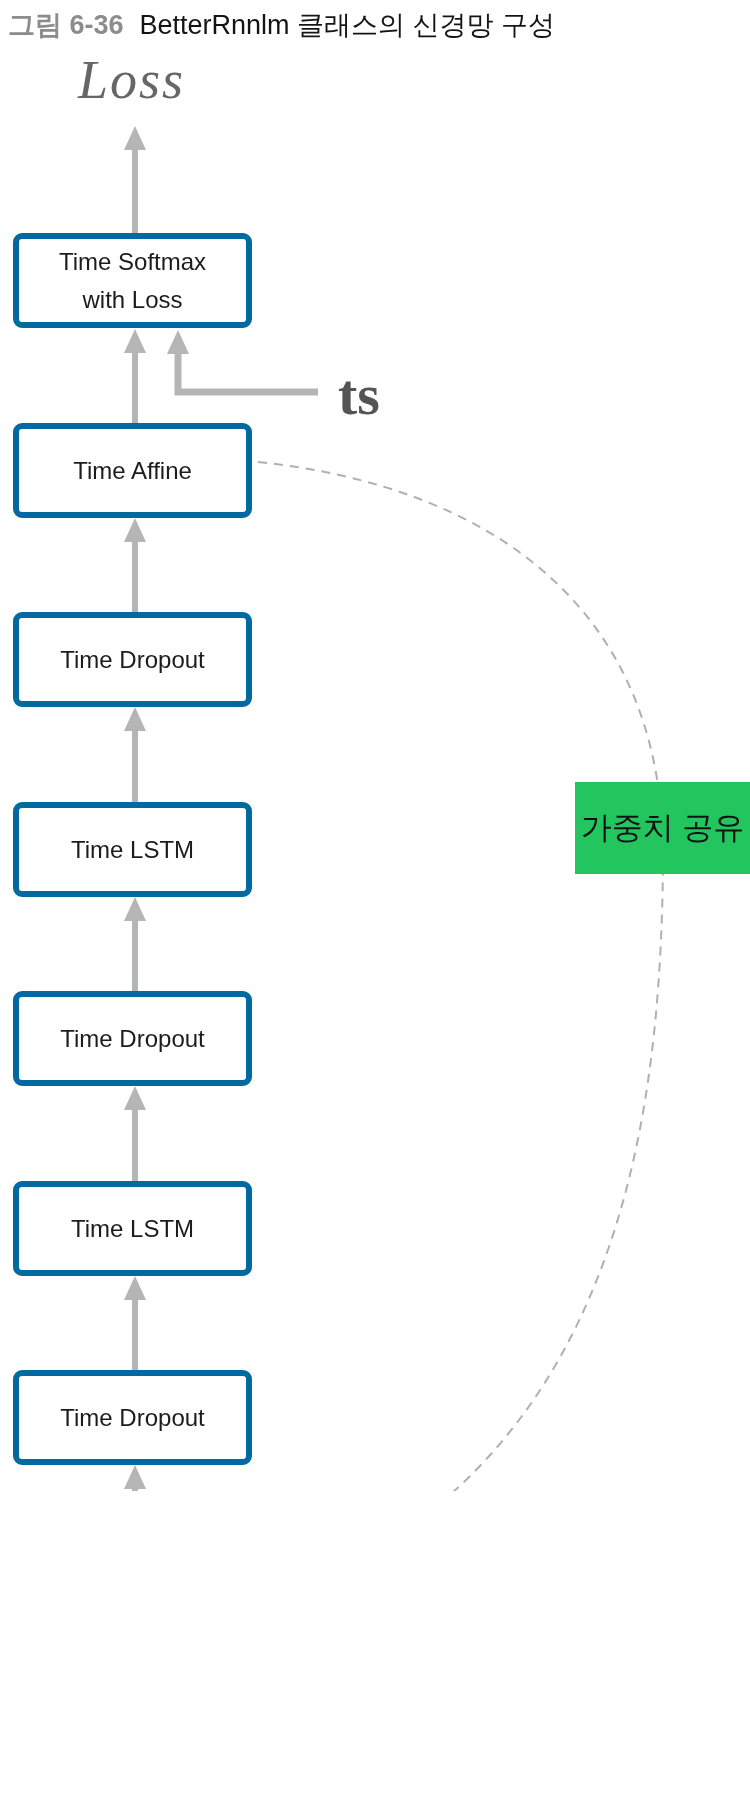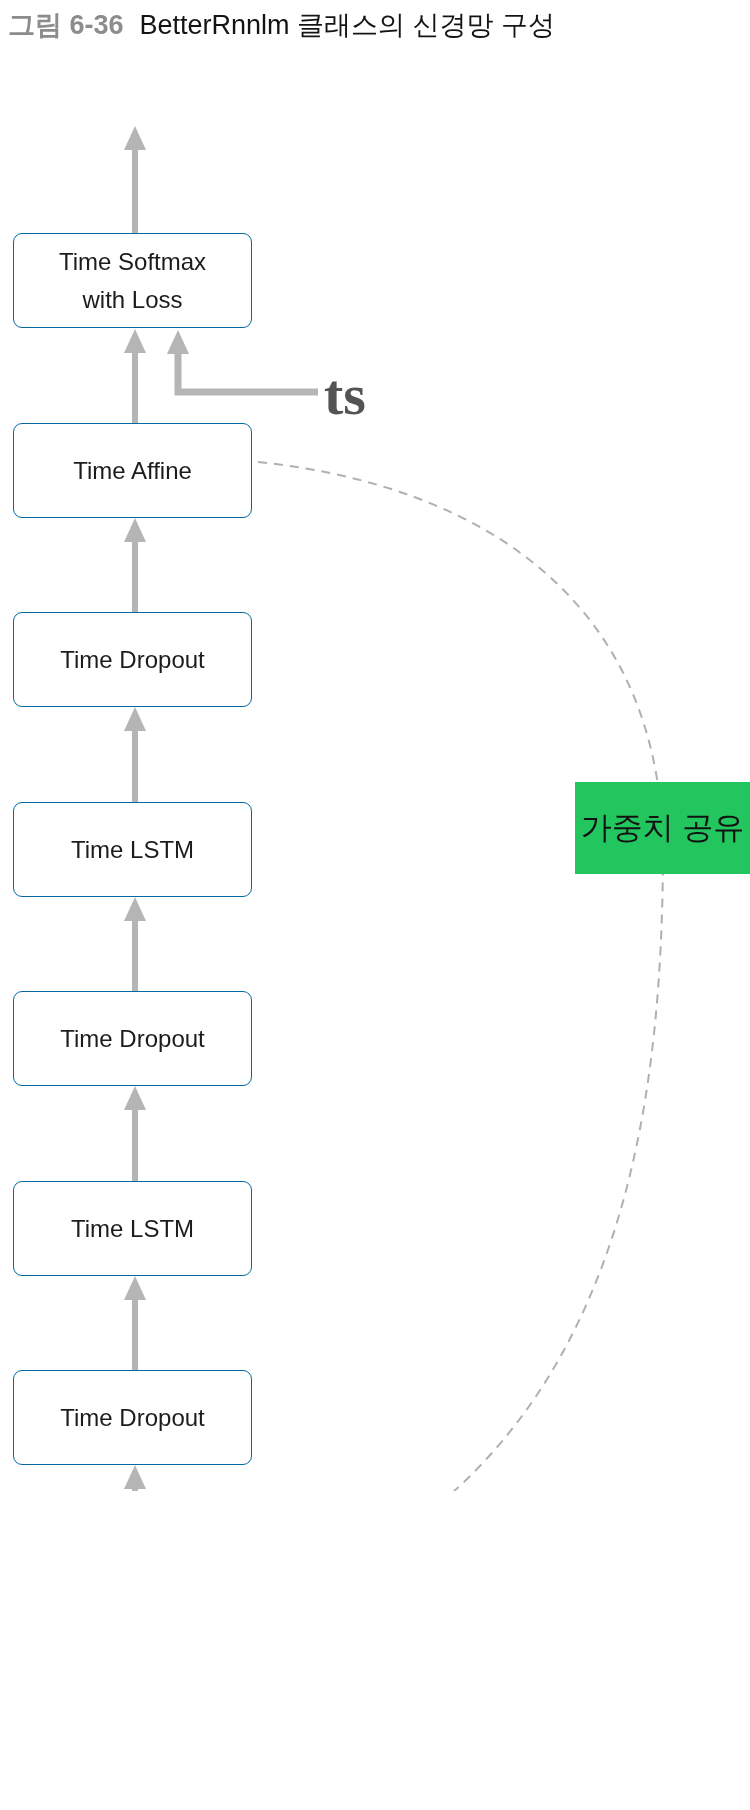--- a/index.html
+++ b/index.html
@@ -49,42 +49,42 @@
     top: 0;
     z-index: 1;
   }
   .layer-box {
     position: absolute;
     left: 13px;
     width: 239px;
     height: 95px;
     box-sizing: border-box;
     background: #ffffff;
-    border: 1px solid #0369a1;
+    border: 6px solid #0369a1;
     border-radius: 9px;
     display: flex;
     align-items: center;
     justify-content: center;
     text-align: center;
     font-size: 24px;
     line-height: 1.55;
     color: #1c1c1c;
     white-space: pre-line;
     z-index: 2;
   }
   .io-label {
     position: absolute;
     font-family: "Liberation Serif", serif;
     font-weight: 700;
     font-size: 58px;
     color: #545454;
     line-height: 1.0;
     z-index: 3;
   }
-  .ts-label { left: 324px; top: 366px; }
+  .ts-label { left: 338px; top: 366px; }
   .ws-label { left: 103px; top: 1753px; }
   .share-label {
     position: absolute;
     left: 575px;
     top: 782px;
     width: 175px;
     height: 92px;
     background: #22c55e;
     display: flex;
     align-items: center;
@@ -97,20 +97,21 @@
 </style>
 </head>
 <body>
 
 <div class="canvas">
 
   <div class="fig-title">
     <span class="fig-num">그림 6-36</span><span class="fig-text">BetterRnnlm 클래스의 신경망 구성</span>
   </div>
 
+  <div class="loss-label">Loss</div>
 
   <svg class="diagram-svg" width="750" height="1810" viewBox="0 0 750 1810">
 
     <path d="M 258 462 C 480 485, 665 600, 663 860 C 661 1120, 620 1480, 258 1605" fill="none" stroke="#b0b0b0" stroke-width="2" stroke-dasharray="9 7"></path>
 
     <g>
       <line x1="135" y1="1748" x2="135" y2="1677" stroke="#b5b5b5" stroke-width="6"></line>
       <polygon points="135,1655 124,1679 146,1679" fill="#b5b5b5"></polygon>
     </g>
 

